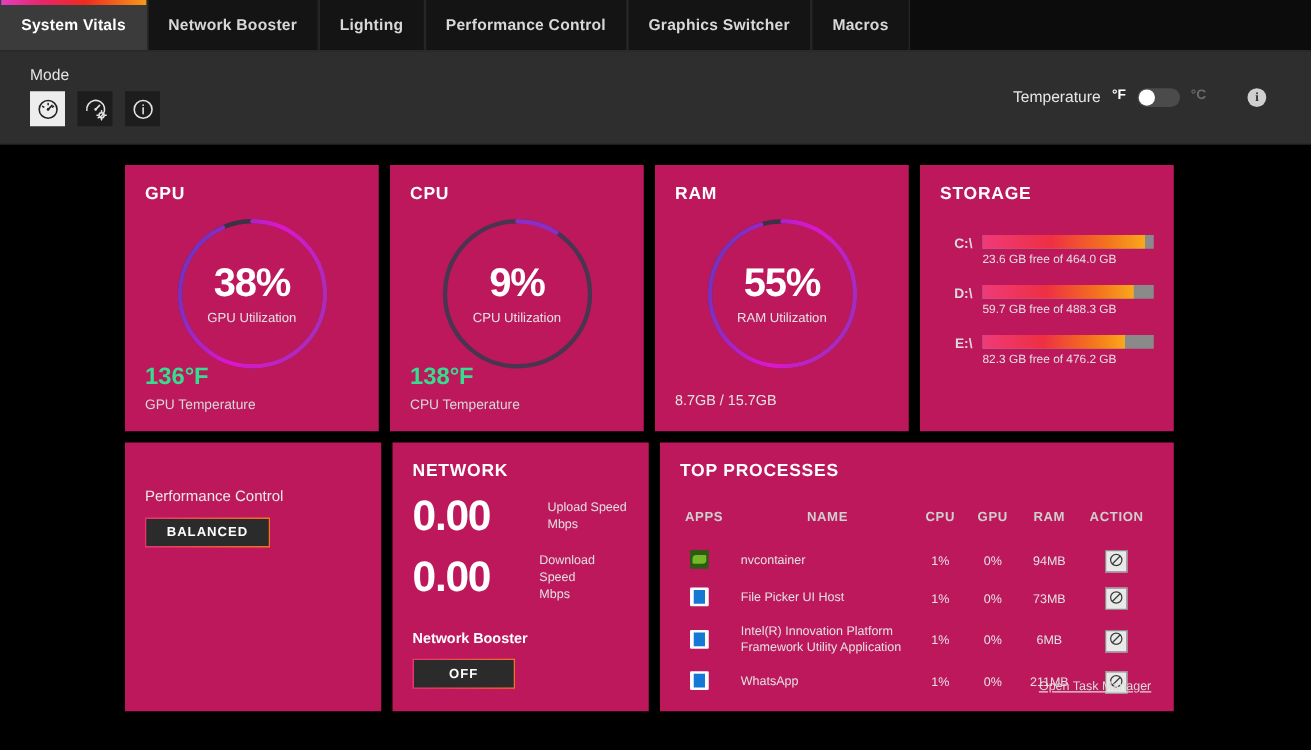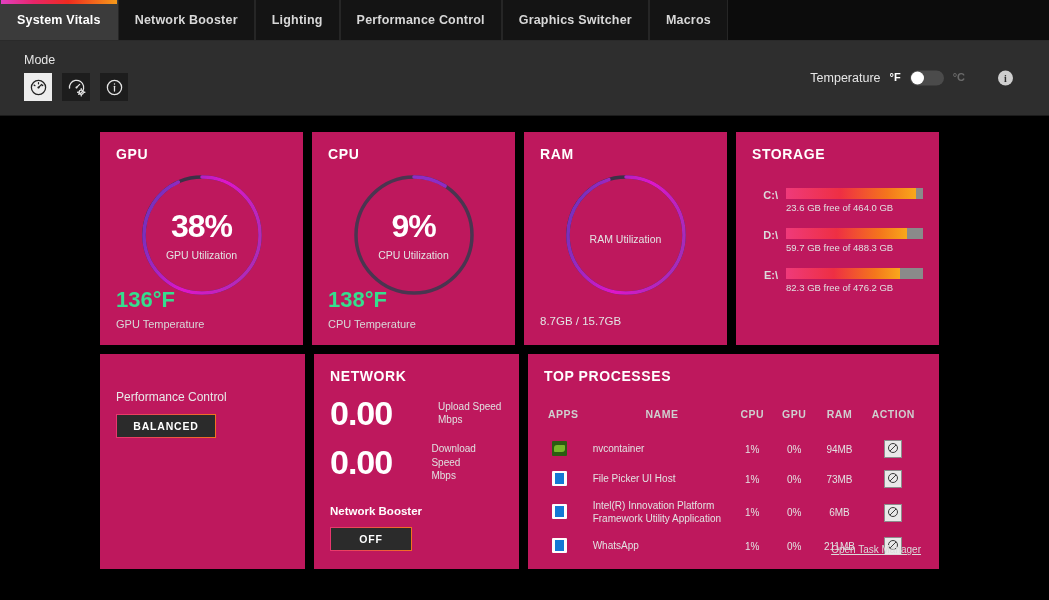--- a/index.html
+++ b/index.html
@@ -158,21 +158,21 @@
     letter-spacing: -1px;
   }
   .gauge-sub {
     margin-top: 7px;
     font-size: 10.5px;
     color: #e3e3e3;
   }
   .temp-val {
     position: absolute;
     left: 16px; bottom: 32px;
-    font-size: 22px;
+    font-size: 19px;
     font-weight: bold;
     color: #35de8e;
   }
   .temp-cap {
     position: absolute;
     left: 16px; bottom: 15px;
     font-size: 11px;
     color: #d8d8d8;
   }
   .ram-foot {
@@ -444,20 +444,21 @@
             <linearGradient id="rg" x1="0.5" y1="0" x2="0.15" y2="1">
               <stop offset="0%" stop-color="#7b2fbe"></stop>
               <stop offset="50%" stop-color="#e015c8"></stop>
               <stop offset="100%" stop-color="#9a2fb8"></stop>
             </linearGradient>
           </defs>
           <circle cx="65" cy="65" r="58" fill="none" stroke="#3c3147" stroke-width="3.5"></circle>
           <circle cx="65" cy="65" r="58" fill="none" stroke="url(#rg)" stroke-width="3.5" stroke-dasharray="364.4" stroke-dashoffset="18" stroke-linecap="round"></circle>
         </svg>
         <div class="gauge-center">
+          <div class="gauge-pct">55%</div>
           <div class="gauge-sub">RAM Utilization</div>
         </div>
       </div>
       <div class="ram-foot">8.7GB / 15.7GB</div>
     </div>
 
     <div class="card c-storage">
       <div class="card-title">STORAGE</div>
       <div class="drives">
 

